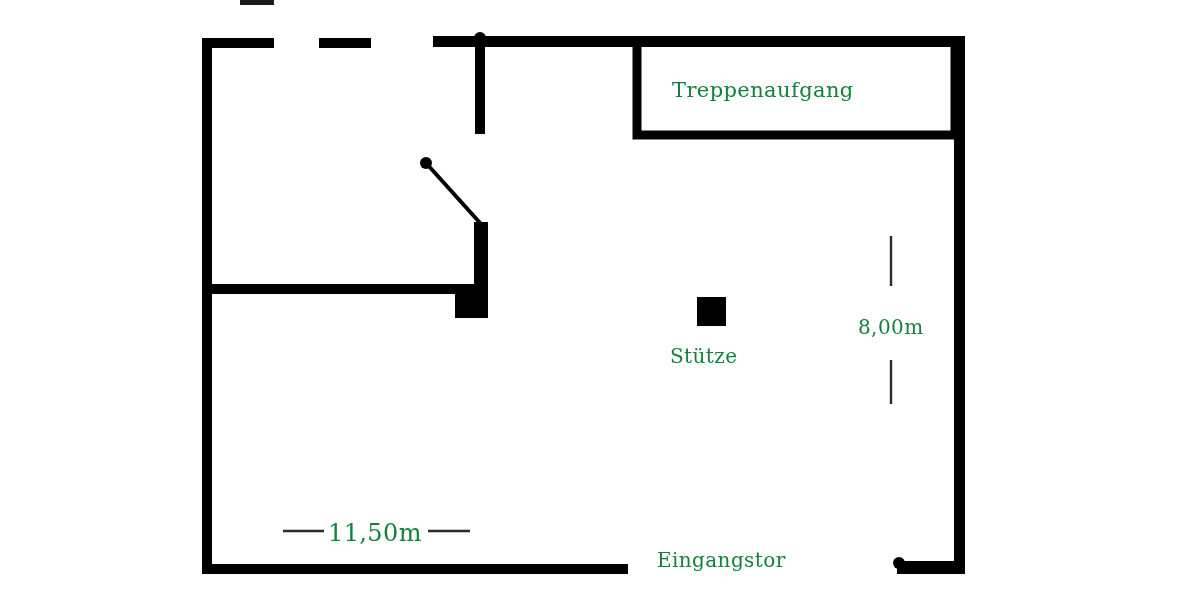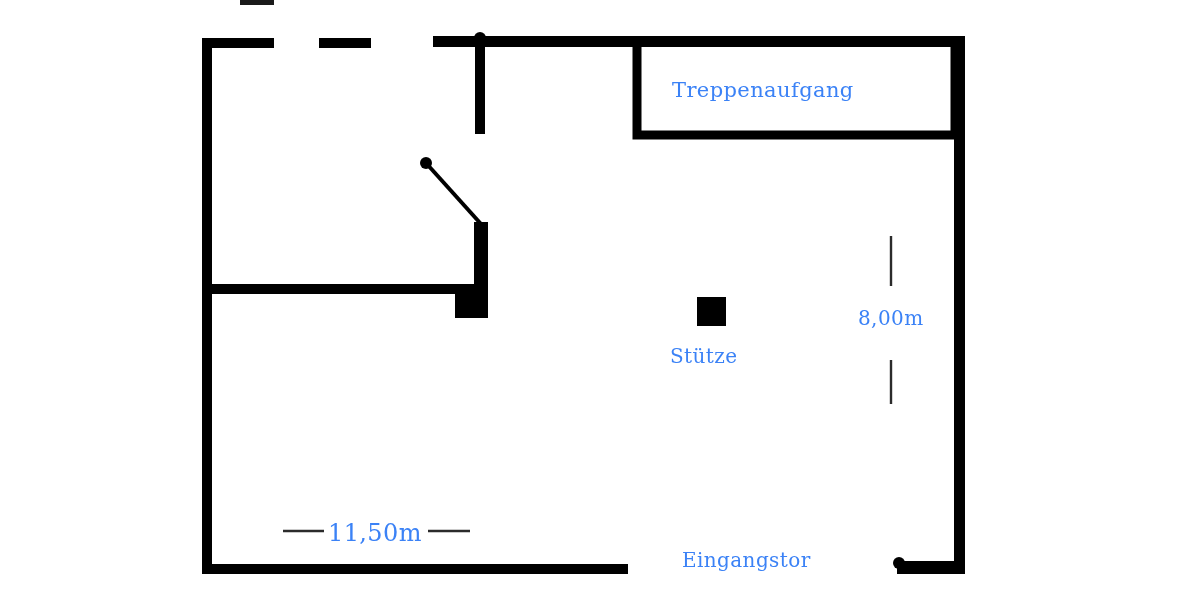--- a/index.html
+++ b/index.html
@@ -26,29 +26,29 @@
     left: 0;
     top: 0;
     width: 1200px;
     height: 600px;
     display: block;
   }
   .plan-label {
     position: absolute;
     white-space: nowrap;
     font-family: "DejaVu Serif", "Liberation Serif", serif;
-    color: #3b82f6;
+    color: #15803d;
     letter-spacing: 0.4px;
   }
   #label-nebenraum  { left: 232px; top: 108px; font-size: 21px; }
   #label-treppe     { left: 672px; top: 78px;  font-size: 21px; }
   #label-stuetze    { left: 670px; top: 344px; font-size: 20px; }
-  #label-eingangstor{ left: 682px; top: 548px; font-size: 20px; }
+  #label-eingangstor{ left: 657px; top: 548px; font-size: 20px; }
   #label-dim-width  { left: 328px; top: 519px; font-size: 24px; }
-  #label-dim-height { left: 858px; top: 306px; font-size: 20px; }
+  #label-dim-height { left: 858px; top: 315px; font-size: 20px; }
 </style>
 </head>
 <body>
 
 <div id="floorplan-root">
 
   <svg id="plan-svg" viewBox="0 0 1200 600" xmlns="http://www.w3.org/2000/svg">
 
     <rect x="0" y="0" width="1200" height="600" fill="#ffffff"></rect>
 

